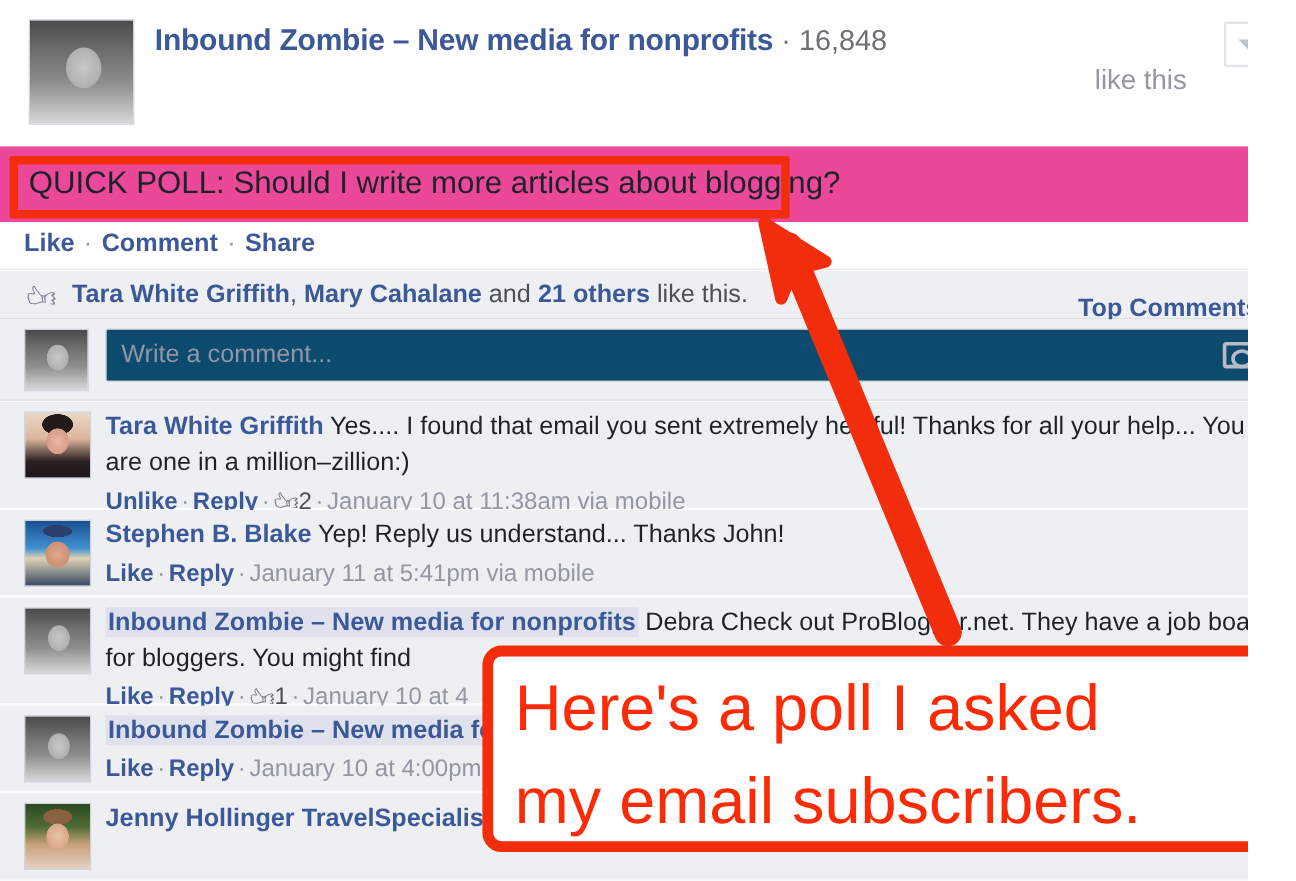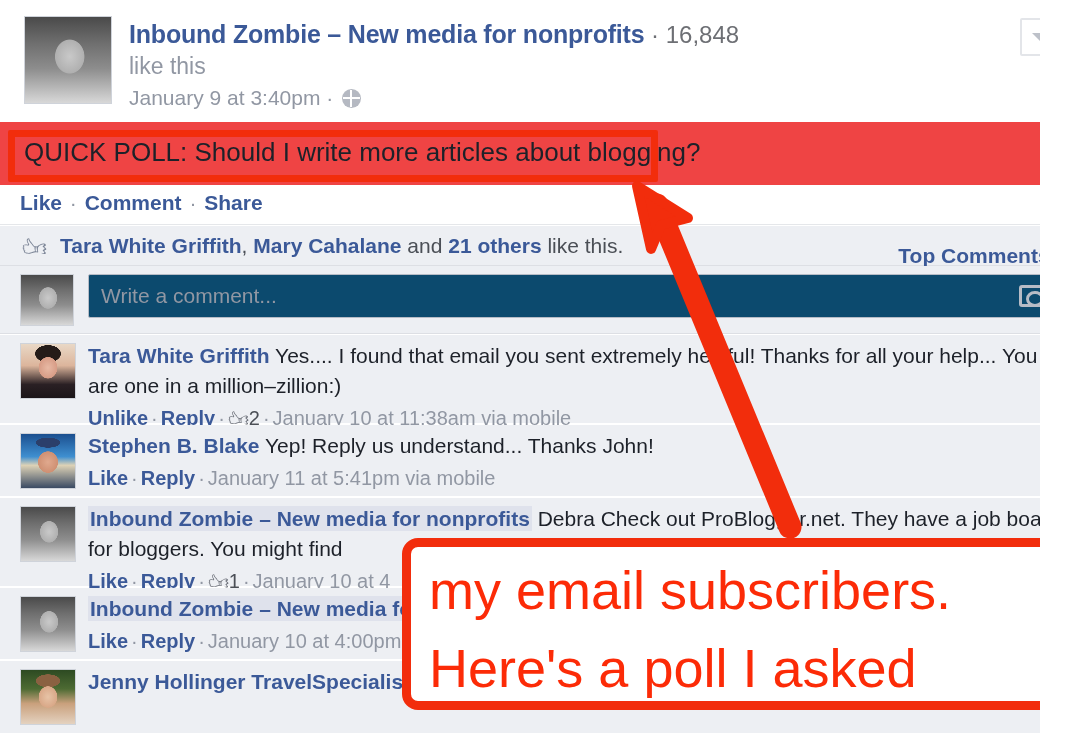--- a/index.html
+++ b/index.html
@@ -46,20 +46,21 @@
     letter-spacing: -0.2px;
   }
   .header-meta-num {
     color: #6d6f74;
     font-size: 24px;
   }
   .like-this {
     color: #9197a3;
     font-size: 23px;
     margin-top: 4px;
+    text-align: right;
   }
   .timestamp {
     color: #9197a3;
     font-size: 21px;
     margin-top: 6px;
   }
   .globe-icon {
     display: inline-block;
     vertical-align: -3px;
     width: 19px; height: 19px;
@@ -99,21 +100,21 @@
     border-left: 8px solid transparent;
     border-right: 8px solid transparent;
     border-top: 8px solid #bdc1c9;
   }
 
   
   .post-body {
     position: absolute;
     left: 0; top: 122px;
     width: 1080px; height: 63px;
-    background: #ef4444;
+    background: #ec4899;
   }
   .post-text {
     position: absolute;
     left: 24px; top: 15px;
     font-size: 26px;
     color: #1d2129;
     white-space: nowrap;
   }
 
   
@@ -303,23 +304,20 @@
     <div class="avatar av-page-lg" style="background-image:
            radial-gradient(ellipse 26px 30px at 52% 46%, #c9c9c9 0%, #b0b0b0 55%, rgba(0,0,0,0) 58%),
            linear-gradient(180deg,#4a4a4a 0%,#6e6e6e 30%,#8d8d8d 60%,#d8d8d8 100%);">
     </div>
 
     <div class="header-text">
       <div>
         <span class="page-name">Inbound Zombie – New media for nonprofits</span><span class="header-meta-num"> · </span><span class="header-meta-num">16,848</span>
       </div>
       <div class="like-this">like this</div>
-      <div class="timestamp">
-        <span>January 9 at 3:40pm</span><span> · </span><span class="globe-icon"></span>
-      </div>
     </div>
 
     <div class="chevron-btn">
       <span class="tri"></span>
     </div>
   </div>
 
   <div class="post-body">
     <div class="post-text">QUICK POLL: Should I write more articles about blogging?</div>
   </div>
@@ -416,18 +414,18 @@
       <g>
         <path d="M 790 527 L 657 205" stroke="#f22d0c" stroke-width="23" stroke-linecap="round" fill="none"></path>
         <path d="M 637 186 L 688 218 L 661 225 L 651 249 Z" fill="#f22d0c"></path>
         <path d="M 637 186 L 688 218 L 661 225 L 651 249 Z" fill="none" stroke="#f22d0c" stroke-width="10" stroke-linejoin="round"></path>
       </g>
     </svg>
   </div>
 
   <div class="callout">
     <div class="callout-text">
+      <div>Here's a poll I asked</div>
       <div>my email subscribers.</div>
-      <div>Here's a poll I asked</div>
     </div>
   </div>
 
 </div>
 
 </body></html>

